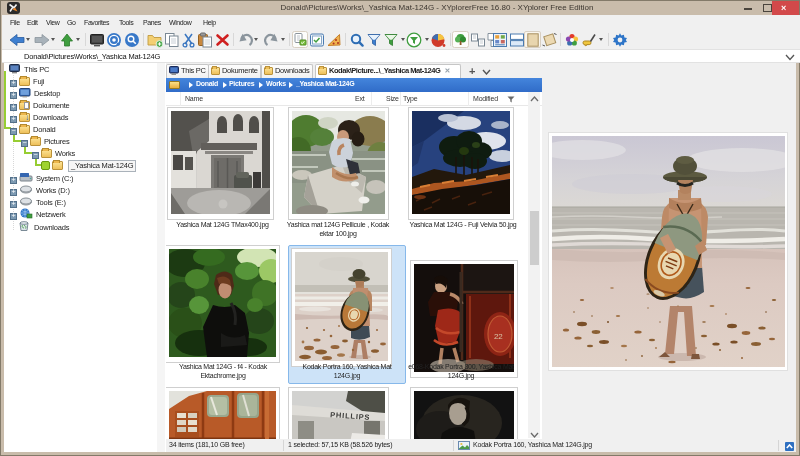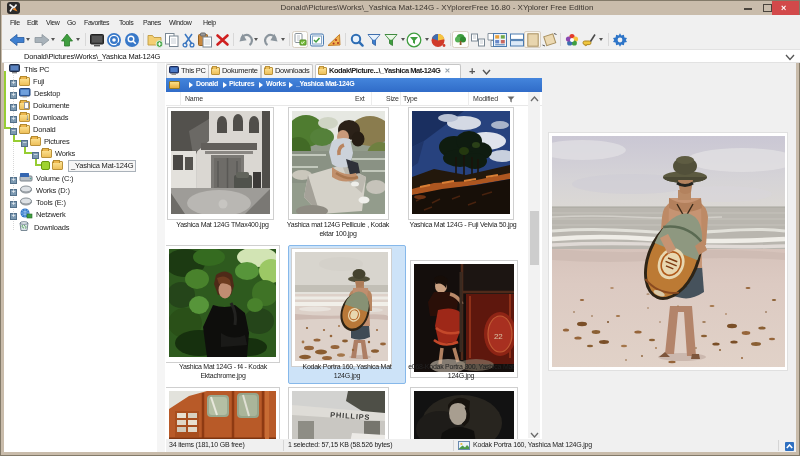--- a/index.html
+++ b/index.html
@@ -311,21 +311,21 @@
     <div class="trow" style="left:6px;top:37px"><span class="xbox">+</span><span class="fico"><span class="fdoc"></span></span><span class="tlbl">Dokumente</span></div>
     <div class="trow" style="left:6px;top:49px"><span class="xbox">+</span><span class="fico"><span class="fdl">↓</span></span><span class="tlbl">Downloads</span></div>
     <div class="trow" style="left:6px;top:61px"><span class="xbox">−</span><span class="fico"></span><span class="tlbl">Donald</span></div>
     <div class="trow" style="left:17px;top:73px"><span class="xbox">−</span><span class="fico"></span><span class="tlbl">Pictures</span></div>
     <div class="trow" style="left:28px;top:85px"><span class="xbox">−</span><span class="fico"></span><span class="tlbl">Works</span></div>
     <div class="trow" style="left:37px;top:97px"><span class="gmark"></span><span class="fico" style="margin-left:2px"></span><span class="selbox">_Yashica Mat-124G</span></div>
     <div class="trow" style="left:6px;top:109px"><span class="xbox">+</span><svg class="ic" width="14" height="11">
           <rect x="1" y="4" width="12" height="5" rx="1" fill="#b8bec4" stroke="#7a848c"></rect>
           <rect x="1" y="1" width="9" height="4" rx="0.5" fill="#3566b0"></rect>
           <circle cx="11.5" cy="6.5" r="0.8" fill="#4a9"></circle>
-        </svg><span class="tlbl">Volume (C:)</span></div>
+        </svg><span class="tlbl">System (C:)</span></div>
     <div class="trow" style="left:6px;top:121px"><span class="xbox">+</span><svg class="ic" width="14" height="11">
           <ellipse cx="7" cy="6" rx="5.5" ry="3" fill="#c8ccd0" stroke="#8a9298"></ellipse>
           <ellipse cx="7" cy="5" rx="5.5" ry="3" fill="#dde1e5" stroke="#8a9298"></ellipse>
         </svg><span class="tlbl">Works (D:)</span></div>
     <div class="trow" style="left:6px;top:133px"><span class="xbox">+</span><svg class="ic" width="14" height="11">
           <ellipse cx="7" cy="6" rx="5.5" ry="3" fill="#c8ccd0" stroke="#8a9298"></ellipse>
           <ellipse cx="7" cy="5" rx="5.5" ry="3" fill="#dde1e5" stroke="#8a9298"></ellipse>
         </svg><span class="tlbl">Tools (E:)</span></div>
     <div class="trow" style="left:6px;top:145px"><span class="xbox">+</span><svg class="ic" width="14" height="11">
           <circle cx="6" cy="5" r="4.5" fill="#2e75c8"></circle>

